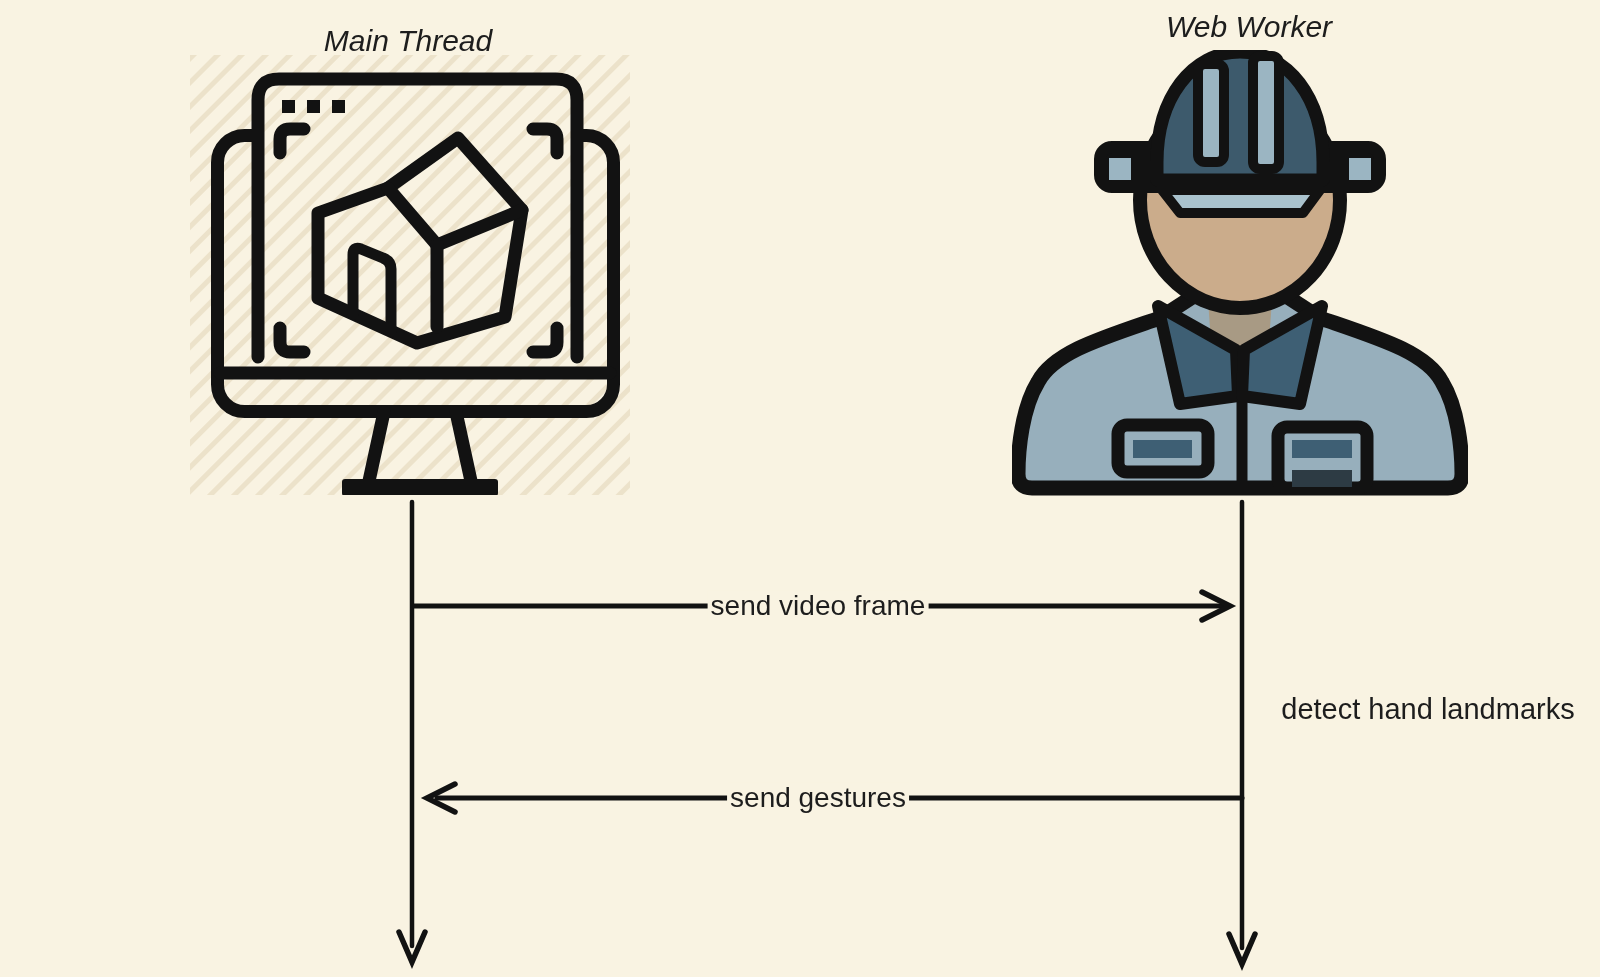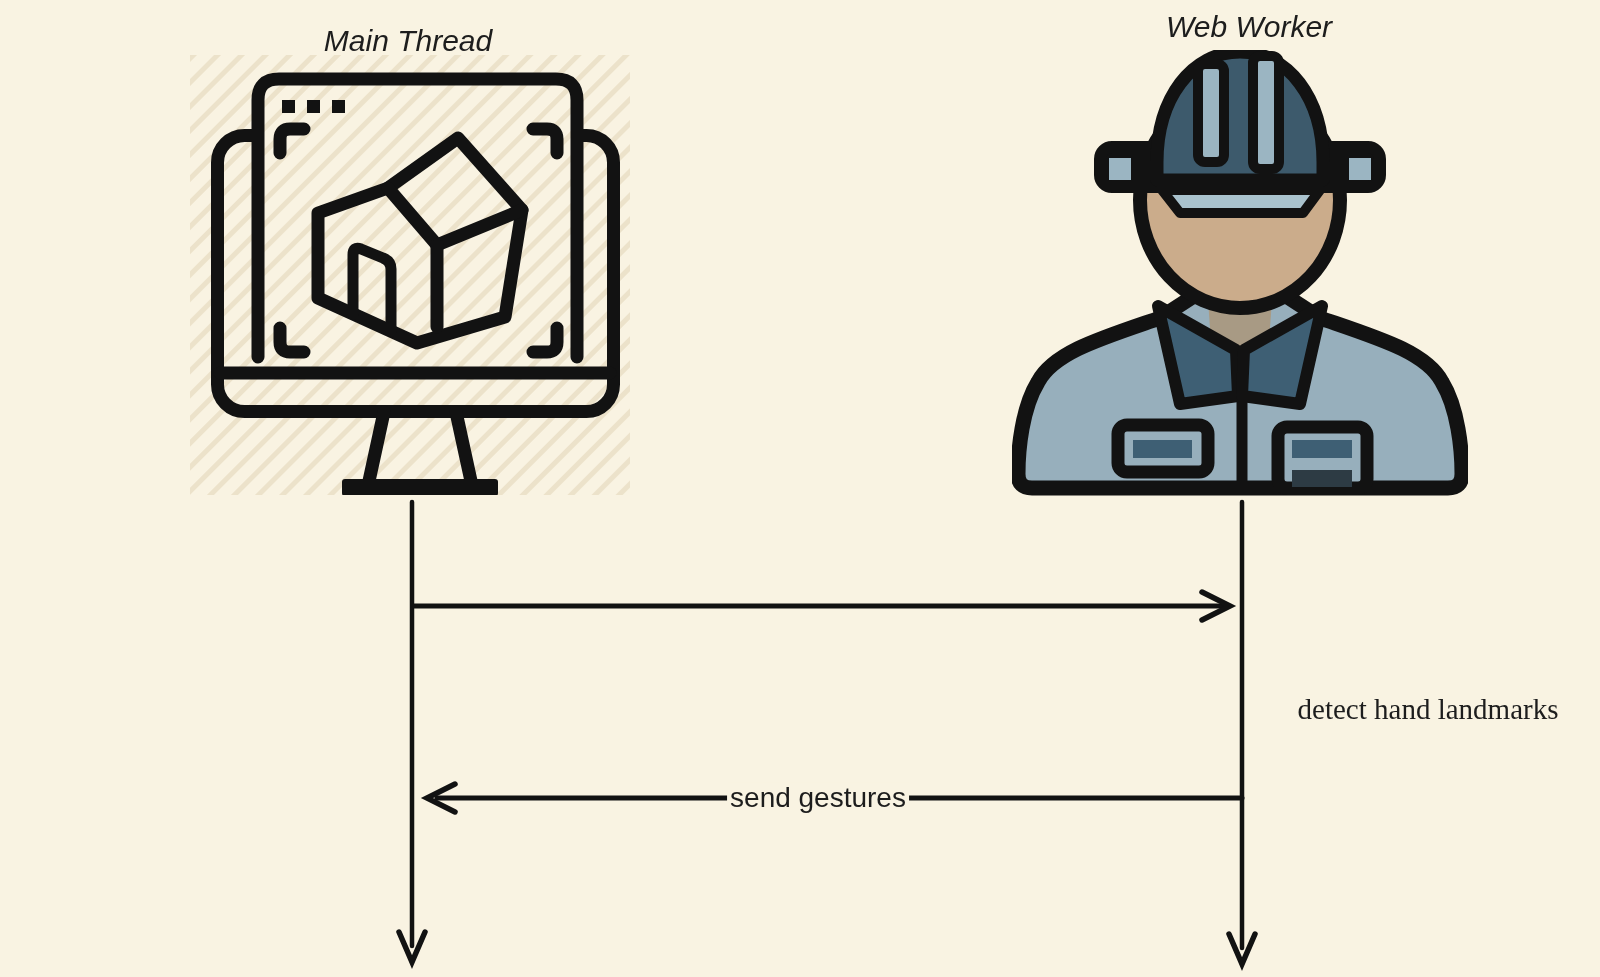--- a/index.html
+++ b/index.html
@@ -37,21 +37,21 @@
     color:var(--text);
     white-space:nowrap;
     line-height:1.1;
   }
   .actor-title{font-size:30px;font-style:italic;}
   .message-label{
     font-size:28px;
     background:var(--background);
     padding:0 3px;
   }
-  .note-label{font-size:29px;font-family:Liberation Serif, serif;}
+  .note-label{font-size:29px;}
 </style>
 </head>
 <body>
 
 <div id="stage">
 
   <svg class="abs" style="left:0;top:0" width="1600" height="977" viewBox="0 0 1600 977" fill="none" stroke="var(--ink)" stroke-linecap="round">
 
     <g>
       <line x1="412" y1="502" x2="412" y2="946" stroke-width="4.5"></line>
@@ -158,19 +158,20 @@
         <rect x="186" y="14" width="26" height="98" rx="7" fill="var(--helmet-light)" stroke-width="10"></rect>
         <rect x="241" y="6" width="26" height="113" rx="7" fill="var(--helmet-light)" stroke-width="10"></rect>
       </g>
     </g>
   </svg>
 
   <div class="label actor-title" style="left:408px;top:40px">Main Thread</div>
 
   <div class="label actor-title" style="left:1249px;top:26px">Web Worker</div>
 
+  <div class="label message-label" style="left:818px;top:606px">send video frame</div>
 
   <div class="label message-label" style="left:818px;top:798px">send gestures</div>
 
   <div class="label note-label" style="left:1428px;top:710px">detect hand landmarks</div>
 
 
 </div>
 
 </body></html>

